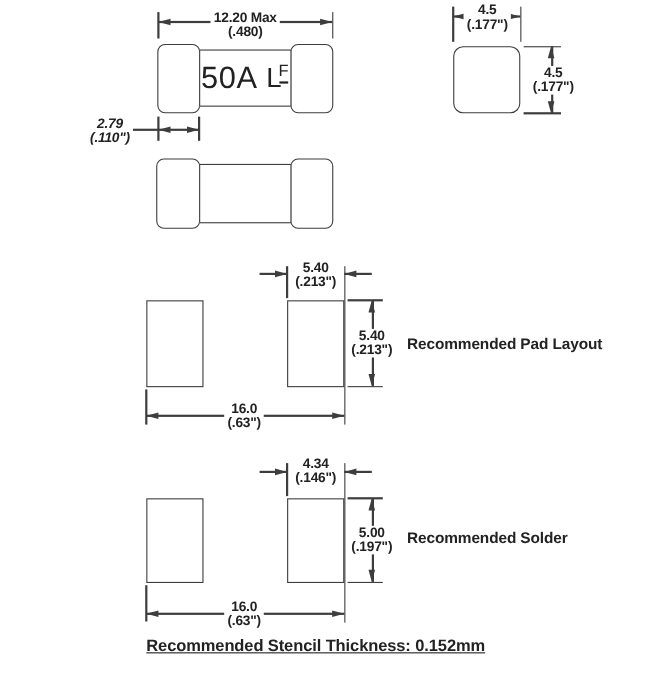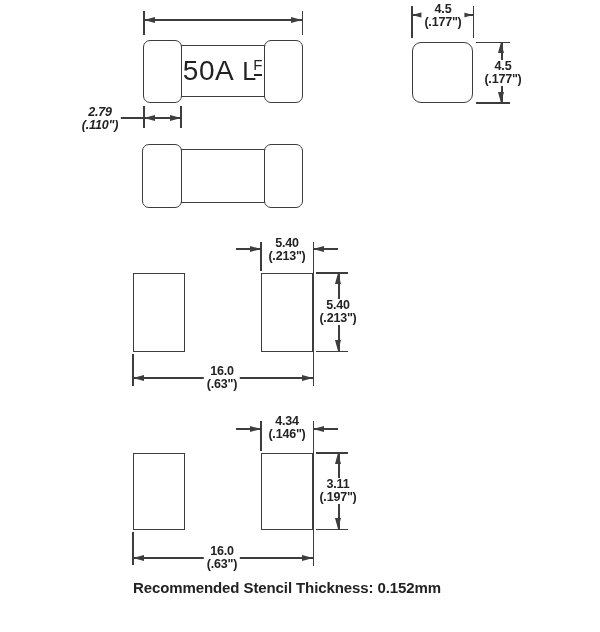--- a/index.html
+++ b/index.html
@@ -45,20 +45,24 @@
   <div class="box" style="left:181px; top:45px; width:84px; height:52px;"></div>
   <div class="marking" style="left:181px; top:45px; width:84px; height:52px;">
     <span class="amp">50A</span>
     <span class="lf">
       <span class="lf-l">L</span>
       <span class="lf-f">F</span>
       <span class="lf-bar"></span>
     </span>
   </div>
 
+  <div class="dim" style="left:223px; top:23px;">
+    <div>12.20 Max</div>
+    <div>(.480)</div>
+  </div>
 
   <div class="vl" style="left:143.2px; top:106px; height:22px;"></div>
   <div class="vl" style="left:180px; top:106px; height:22px;"></div>
   <div class="hl" style="left:120px; top:117.2px; width:61px;"></div>
   <div class="ar l" style="left:144px; top:114.5px;"></div>
   <div class="ar r" style="left:170px; top:114.5px;"></div>
   <div class="dim" style="left:100px; top:119px;font-style:italic;">
     <div>2.79</div>
     <div>(.110")</div>
   </div>
@@ -114,20 +118,21 @@
 
   <div class="vl" style="left:132.2px; top:354px; height:32px;"></div>
   <div class="hl" style="left:133px; top:377.2px; width:180px;"></div>
   <div class="ar l" style="left:133px; top:374.5px;"></div>
   <div class="ar r" style="left:302px; top:374.5px;"></div>
   <div class="dim" style="left:222px; top:378px;">
     <div>16.0</div>
     <div>(.63")</div>
   </div>
 
+  <div class="lbl" style="left:370px; top:304px;">Recommended Pad Layout</div>
 
   <div class="pad" style="left:133px; top:453px; width:52px; height:77px;"></div>
   <div class="pad" style="left:261px; top:453px; width:52px; height:77px;"></div>
 
   <div class="vl" style="left:260.2px; top:421px; height:30px;"></div>
   <div class="vl" style="left:312.5px; top:421px; height:145px;"></div>
   <div class="hl" style="left:236px; top:428.2px; width:25px;"></div>
   <div class="hl" style="left:313px; top:428.2px; width:25px;"></div>
   <div class="ar r" style="left:250px; top:425.5px;"></div>
   <div class="ar l" style="left:313px; top:425.5px;"></div>
@@ -135,31 +140,32 @@
     <div>4.34</div>
     <div>(.146")</div>
   </div>
 
   <div class="hl" style="left:316px; top:452.3px; width:32px;"></div>
   <div class="hl" style="left:316px; top:528.5px; width:32px;"></div>
   <div class="vl" style="left:338.2px; top:453px; height:76px;"></div>
   <div class="ar u" style="left:335px; top:453px;"></div>
   <div class="ar d" style="left:335px; top:518px;"></div>
   <div class="dim" style="left:338px; top:491px;">
-    <div>3.11</div>
+    <div>5.00</div>
     <div>(.197")</div>
   </div>
 
   <div class="vl" style="left:132.2px; top:532px; height:33px;"></div>
   <div class="hl" style="left:133px; top:557.2px; width:180px;"></div>
   <div class="ar l" style="left:133px; top:554.5px;"></div>
   <div class="ar r" style="left:302px; top:554.5px;"></div>
   <div class="dim" style="left:222px; top:558px;">
     <div>16.0</div>
     <div>(.63")</div>
   </div>
 
   <div class="lbl" style="left:370px; top:481px;">
+    <div>Recommended Solder</div>
   </div>
 
-  <div class="lbl" style="left:133px; top:579px; font-size:15px;">Recommended Stencil Thickness: 0.152mm</div>
+  <div class="lbl" style="left:133px; top:579px; font-size:15px;text-decoration:underline;">Recommended Stencil Thickness: 0.152mm</div>
 
 </div>
 
 </body></html>

